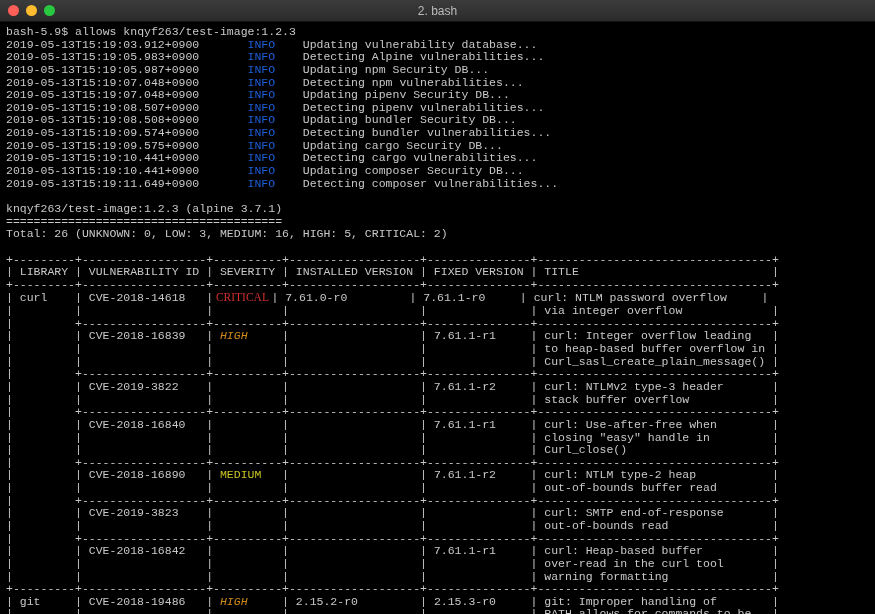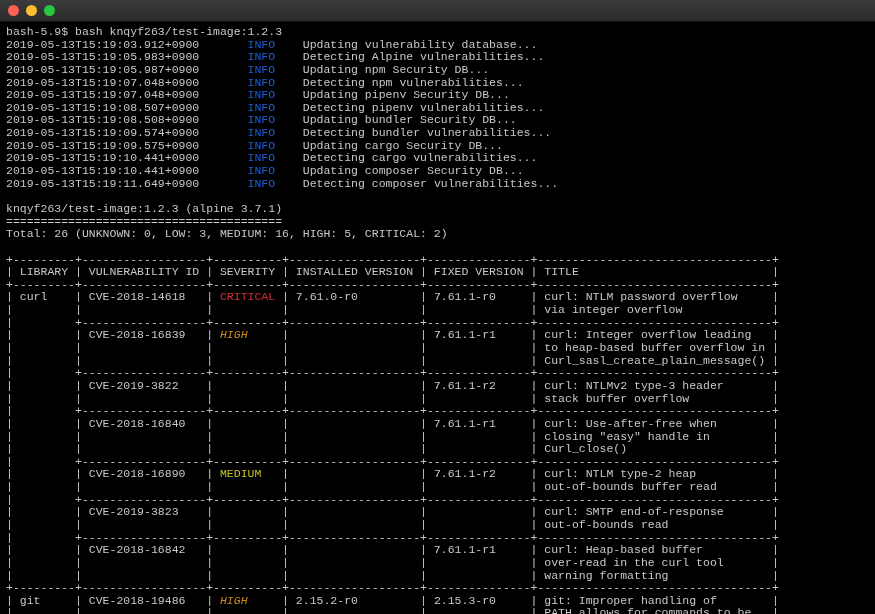--- a/index.html
+++ b/index.html
@@ -30,36 +30,37 @@
   .tl.yel { background:#febc2e; }
   .tl.grn { background:#28c840; }
   .title { position:absolute; left:0; right:0; text-align:center; pointer-events:none; }
   .term {
     padding: 4px 6px;
     white-space: pre;
     line-height: 1.1;
     letter-spacing: 0;
   }
   .info { color:#1d5fd8; }
-  .crit { color:#d03030; }
+  .crit { color:#d03030;font-family:Liberation Serif, serif; }
   .high { color:#d08a1a;font-style:italic; }
   .med  { color:#c6c223; }
 </style>
 </head>
 <body>
 
 <div class="titlebar">
   <div class="traffic">
     <div class="tl red"></div>
     <div class="tl yel"></div>
     <div class="tl grn"></div>
   </div>
+  <div class="title">2. bash</div>
 </div>
 
-<div class="term" id="terminal"><span>bash-5.9$</span> <span>bash knqyf263/test-image:1.2.3</span>
+<div class="term" id="terminal"><span>bash-5.9$</span> <span>allows knqyf263/test-image:1.2.3</span>
 2019-05-13T15:19:03.912+0900       <span class="info">INFO</span>    Updating vulnerability database...
 2019-05-13T15:19:05.983+0900       <span class="info">INFO</span>    Detecting Alpine vulnerabilities...
 2019-05-13T15:19:05.987+0900       <span class="info">INFO</span>    Updating npm Security DB...
 2019-05-13T15:19:07.048+0900       <span class="info">INFO</span>    Detecting npm vulnerabilities...
 2019-05-13T15:19:07.048+0900       <span class="info">INFO</span>    Updating pipenv Security DB...
 2019-05-13T15:19:08.507+0900       <span class="info">INFO</span>    Detecting pipenv vulnerabilities...
 2019-05-13T15:19:08.508+0900       <span class="info">INFO</span>    Updating bundler Security DB...
 2019-05-13T15:19:09.574+0900       <span class="info">INFO</span>    Detecting bundler vulnerabilities...
 2019-05-13T15:19:09.575+0900       <span class="info">INFO</span>    Updating cargo Security DB...
 2019-05-13T15:19:10.441+0900       <span class="info">INFO</span>    Detecting cargo vulnerabilities...

